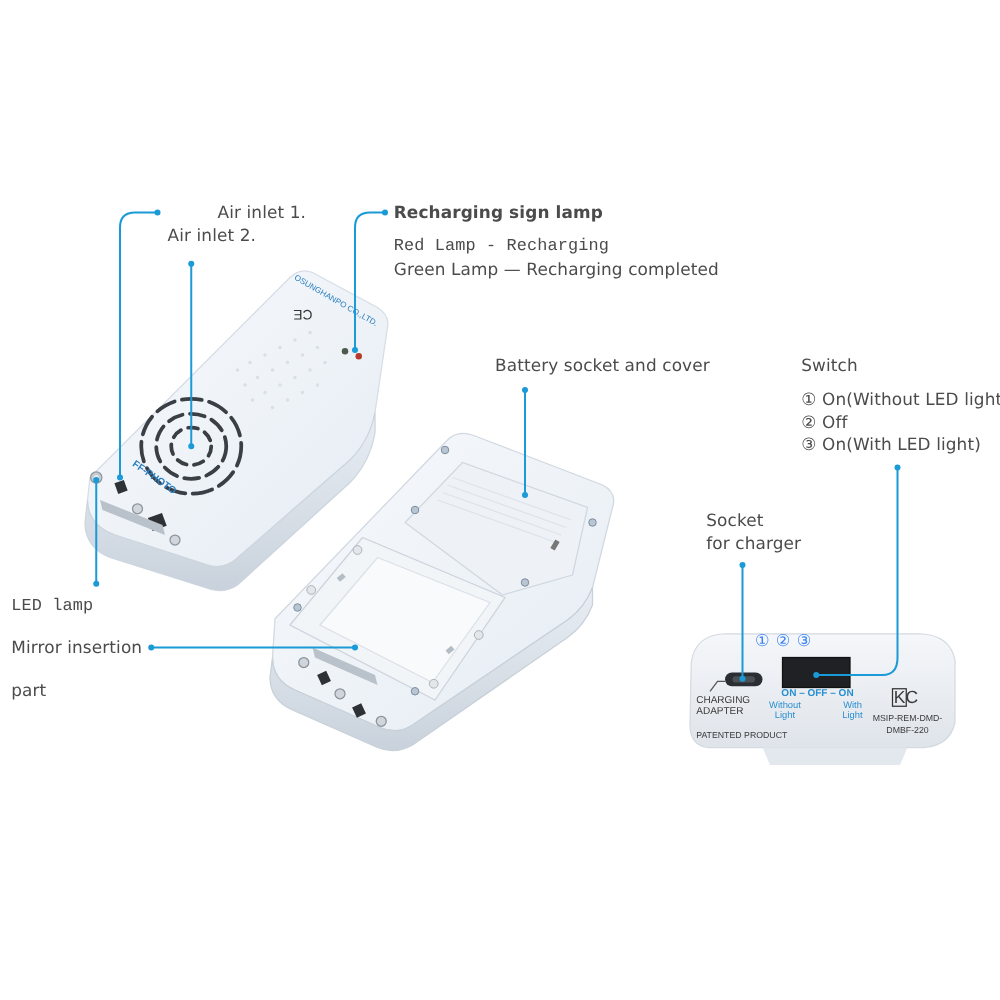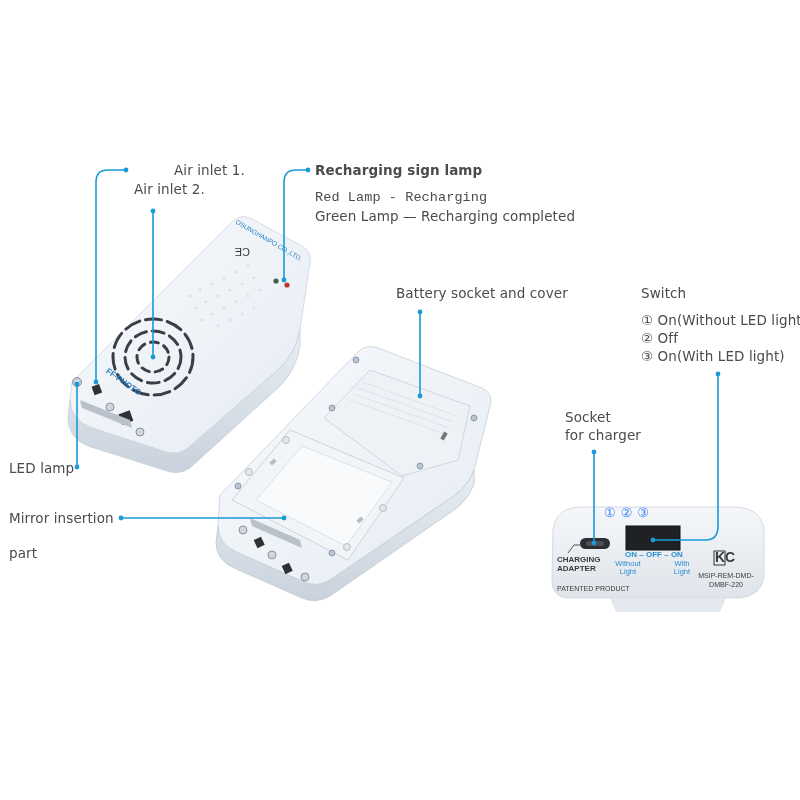--- a/index.html
+++ b/index.html
@@ -10,21 +10,21 @@
     color: #4a4a4a;
   }
   .lbl {
     position: absolute; font-size: 13.5px; line-height: 18px;
     color: #4b4b4b; white-space: nowrap; letter-spacing: 0.1px;
   }
   svg.leaders { position: absolute; left: 0; top: 0; width: 800px; height: 800px; pointer-events: none; }
   svg.devices { position: absolute; left: 0; top: 0; width: 800px; height: 800px; }
   .small-print {
     position: absolute; font-family: "Liberation Sans", sans-serif;
-    font-weight: bold; color: #3a3a3a; font-size: 8px; line-height: 9px;
+    font-weight: normal; color: #3a3a3a; font-size: 8px; line-height: 9px;
   }
   .blue-print {
     position: absolute; font-family: "Liberation Sans", sans-serif;
     color: #2a8fd0; font-size: 7.5px; line-height: 8px; text-align: center;
   }
 </style>
 </head>
 <body>
 
 <svg class="devices" viewBox="0 0 800 800">
@@ -233,18 +233,18 @@
   <div class="lbl" style="left:641px; top:311px;">① On(Without LED light)</div>
   <div class="lbl" style="left:641px; top:329px;">② Off</div>
   <div class="lbl" style="left:641px; top:347px;">③ On(With LED light)</div>
 </div>
 
 <div>
   <div class="lbl" style="left:565px; top:408px;">Socket</div>
   <div class="lbl" style="left:565px; top:426px;">for charger</div>
 </div>
 
-<div class="lbl" style="left:9px; top:459px;">LED lamp</div>
+<div class="lbl" style="left:9px; top:477px;font-family:Liberation Mono, monospace;">LED lamp</div>
 
 <div>
   <div class="lbl" style="left:9px; top:509px;">Mirror insertion</div>
   <div class="lbl" style="left:9px; top:527px;margin-top:17px;">part</div>
 </div>
 
 </body></html>

